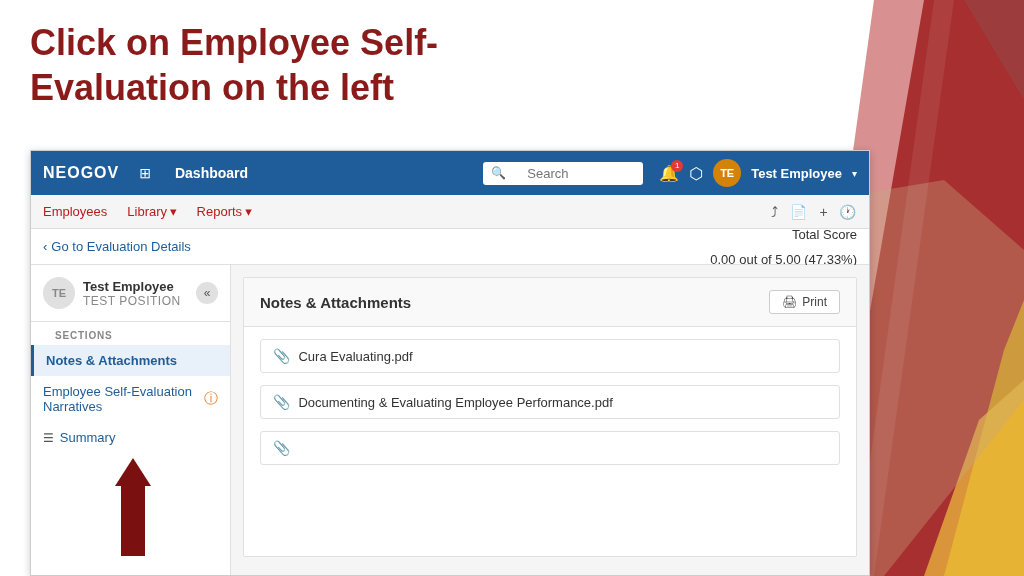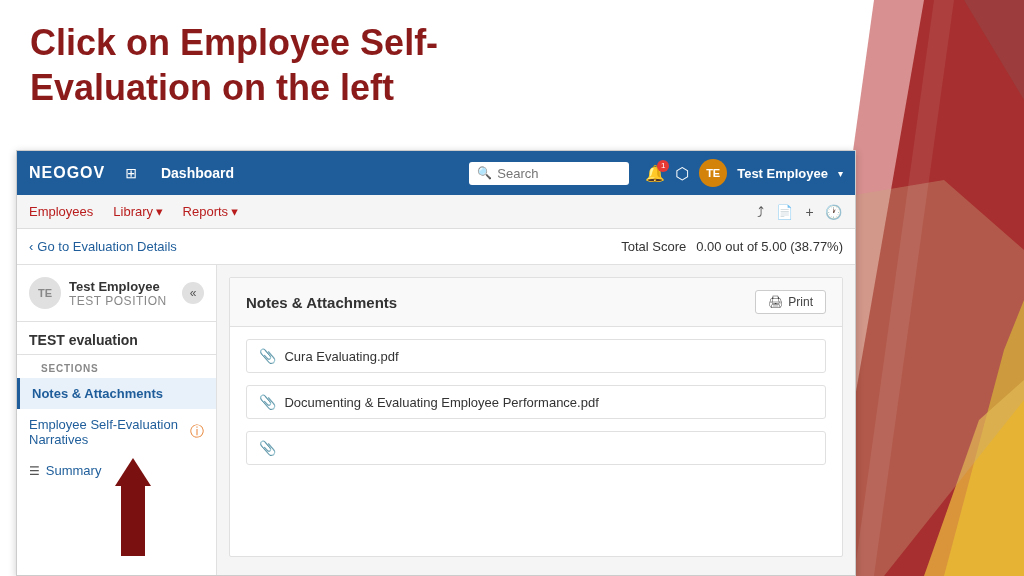--- a/index.html
+++ b/index.html
@@ -30,21 +30,21 @@
       color: #8B1A1A;
       line-height: 1.25;
       max-width: 560px;
       z-index: 10;
     }
 
     
     .app-container {
       position: absolute;
       top: 150px;
-      left: 16px;
+      left: 30px;
       width: 840px;
       background: #fff;
       border: 1px solid #ccc;
       box-shadow: 0 2px 8px rgba(0,0,0,0.2);
       z-index: 5;
     }
 
     
     .navbar {
       background: #1e5d9a;
@@ -69,21 +69,21 @@
     .navbar-dashboard {
       color: #ffffff;
       font-size: 14px;
       font-weight: 600;
       flex: 1;
     }
     .navbar-search {
       background: #fff;
       border: none;
       border-radius: 3px;
-      padding: 4px 10px 4px 28px;
+      padding: 4px 10px 4px 44px;
       font-size: 13px;
       width: 160px;
       outline: none;
       position: relative;
     }
     .search-wrapper {
       position: relative;
       display: flex;
       align-items: center;
     }
@@ -186,20 +186,21 @@
       display: flex;
       align-items: center;
       gap: 4px;
       cursor: pointer;
     }
     .total-score-area {
       display: flex;
       align-items: flex-end;
       gap: 10px;
       font-size: 13px;
+      flex-direction: column;
     }
     .total-score-text {
       color: #333;
     }
     .submit-eval-btn {
       background: #fff;
       border: 1px solid #1e5d9a;
       color: #1e5d9a;
       border-radius: 3px;
       padding: 4px 10px;
@@ -473,38 +474,37 @@
       </div>
     </div>
 
     <div class="breadcrumb-bar">
       <div class="breadcrumb-link">
         <span>‹</span>
         <span>Go to Evaluation Details</span>
       </div>
       <div class="total-score-area">
         <span class="total-score-text">Total Score</span>
-        <span class="total-score-text">0.00 out of 5.00 (38.77%)</span>
+        <span class="total-score-text">0.00 out of 5.00 (47.33%)</span>
       </div>
     </div>
 
     <div class="content-area">
 
       <div class="sidebar">
         <div class="sidebar-user">
           <div class="user-avatar">
             <span>TE</span>
           </div>
           <div>
             <div class="user-info-name">Test Employee</div>
             <div class="user-info-position">TEST POSITION</div>
           </div>
           <button class="collapse-btn">«</button>
         </div>
-        <div class="evaluation-title-sidebar">TEST evaluation</div>
         <div class="sections-label">SECTIONS</div>
 
         <div class="sidebar-item active">
           <span class="sidebar-item-label">Notes &amp; Attachments</span>
         </div>
 
         <div class="sidebar-item">
           <span class="sidebar-item-label">Employee Self-Evaluation Narratives</span>
           <span class="info-icon">ⓘ</span>
         </div>

